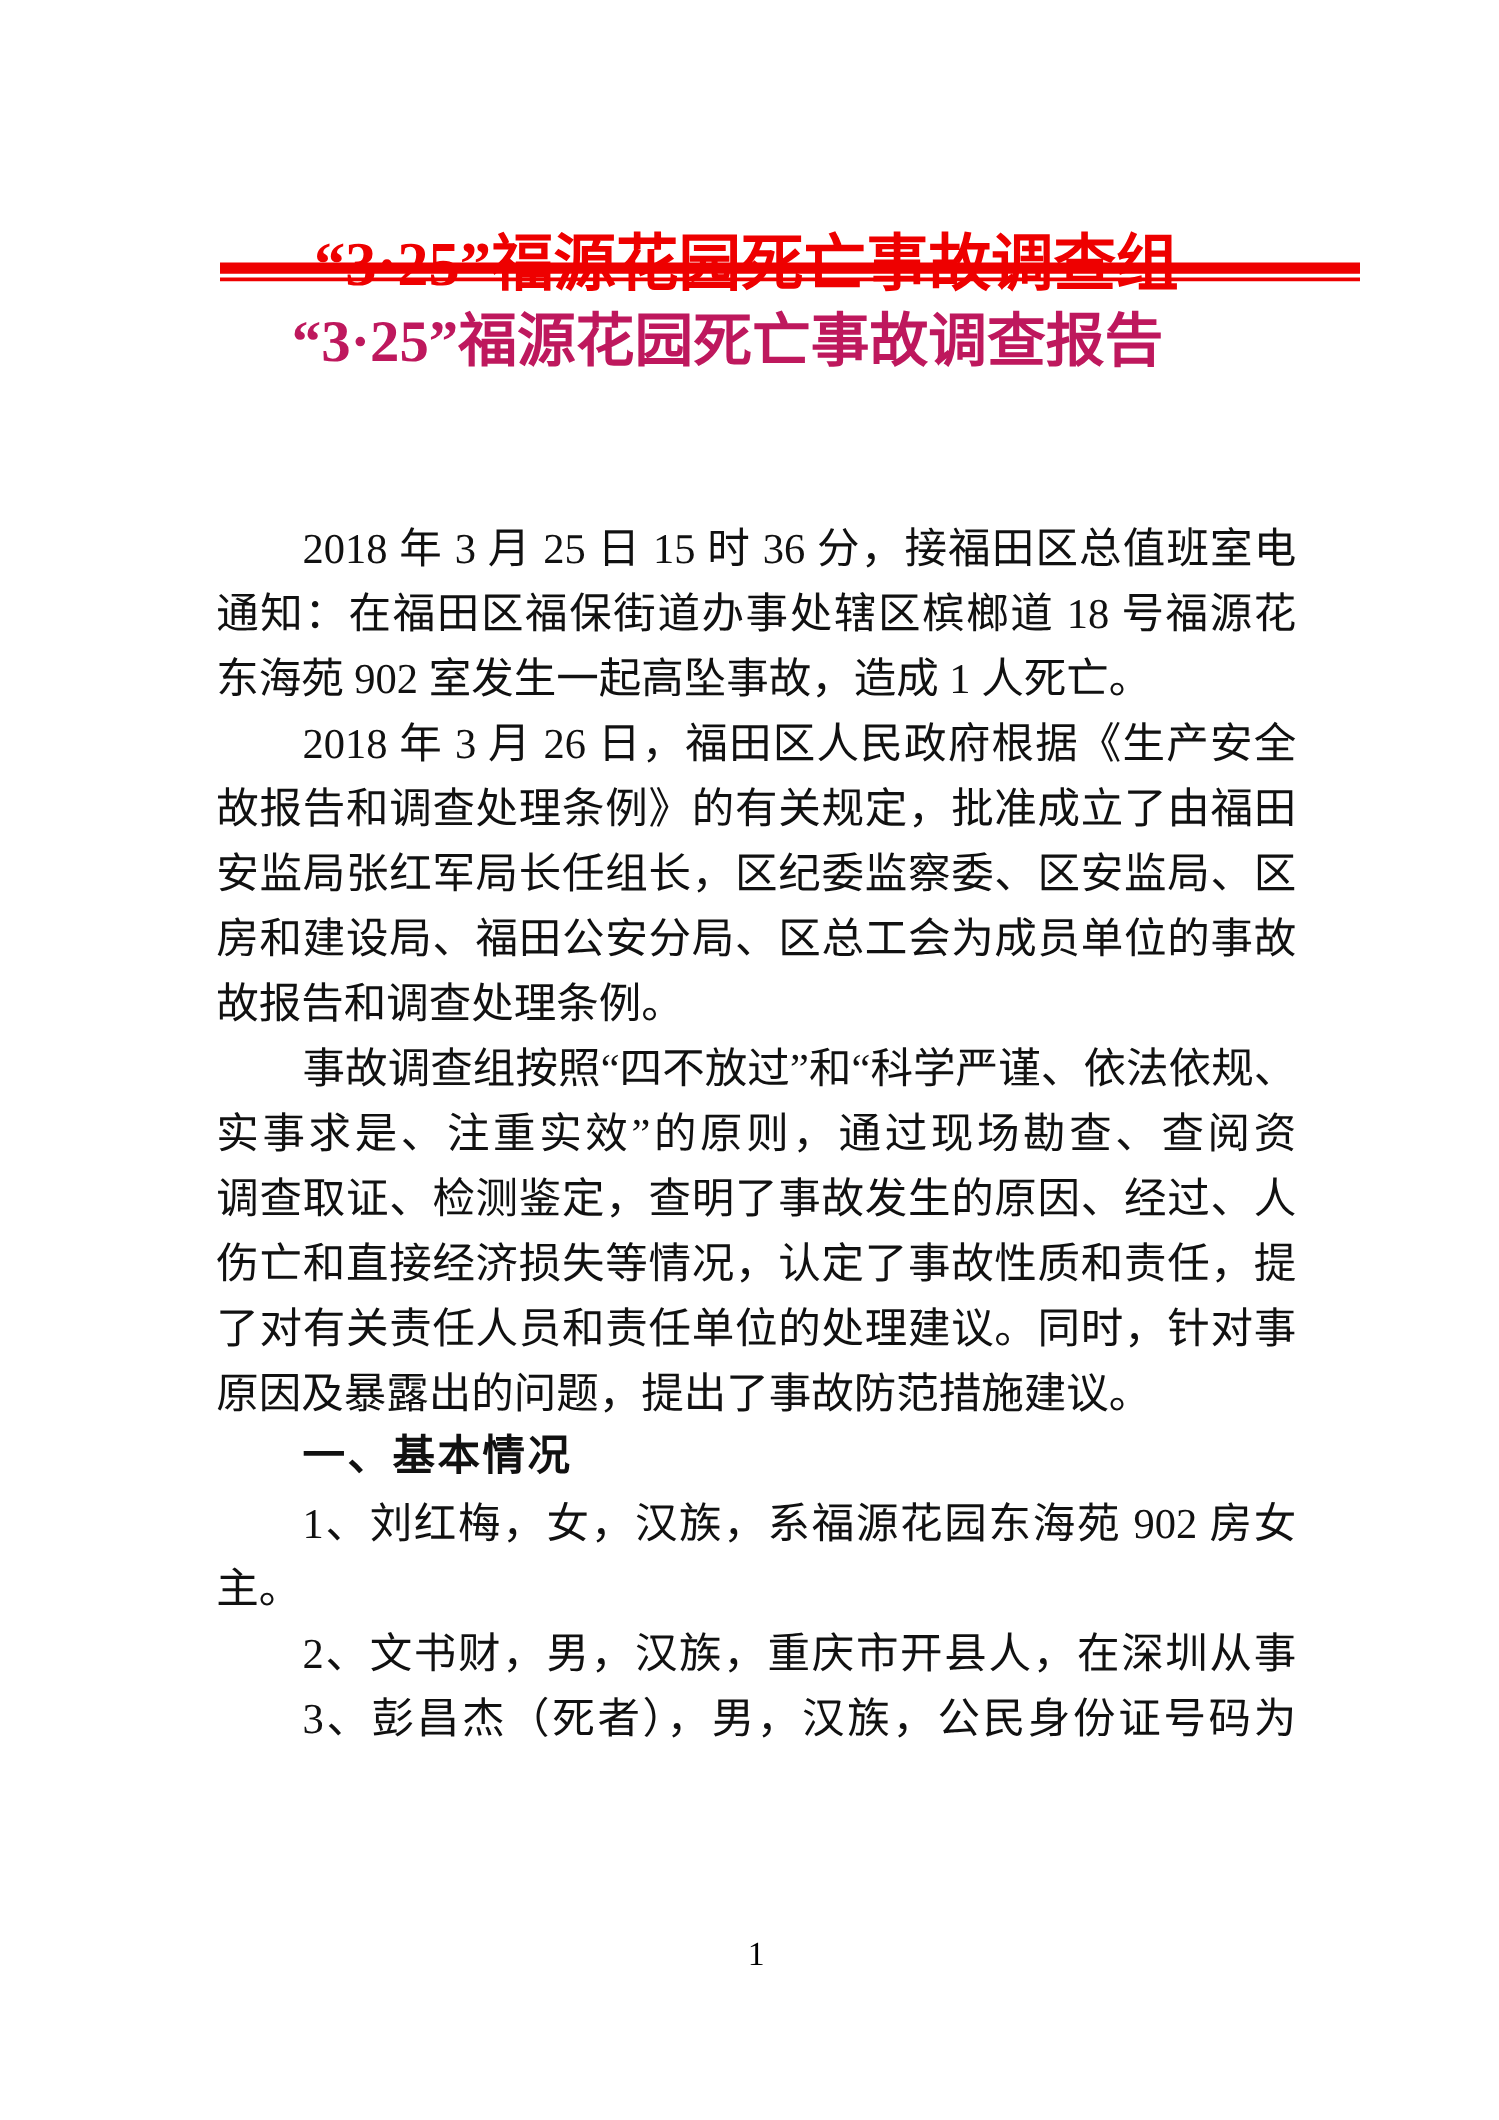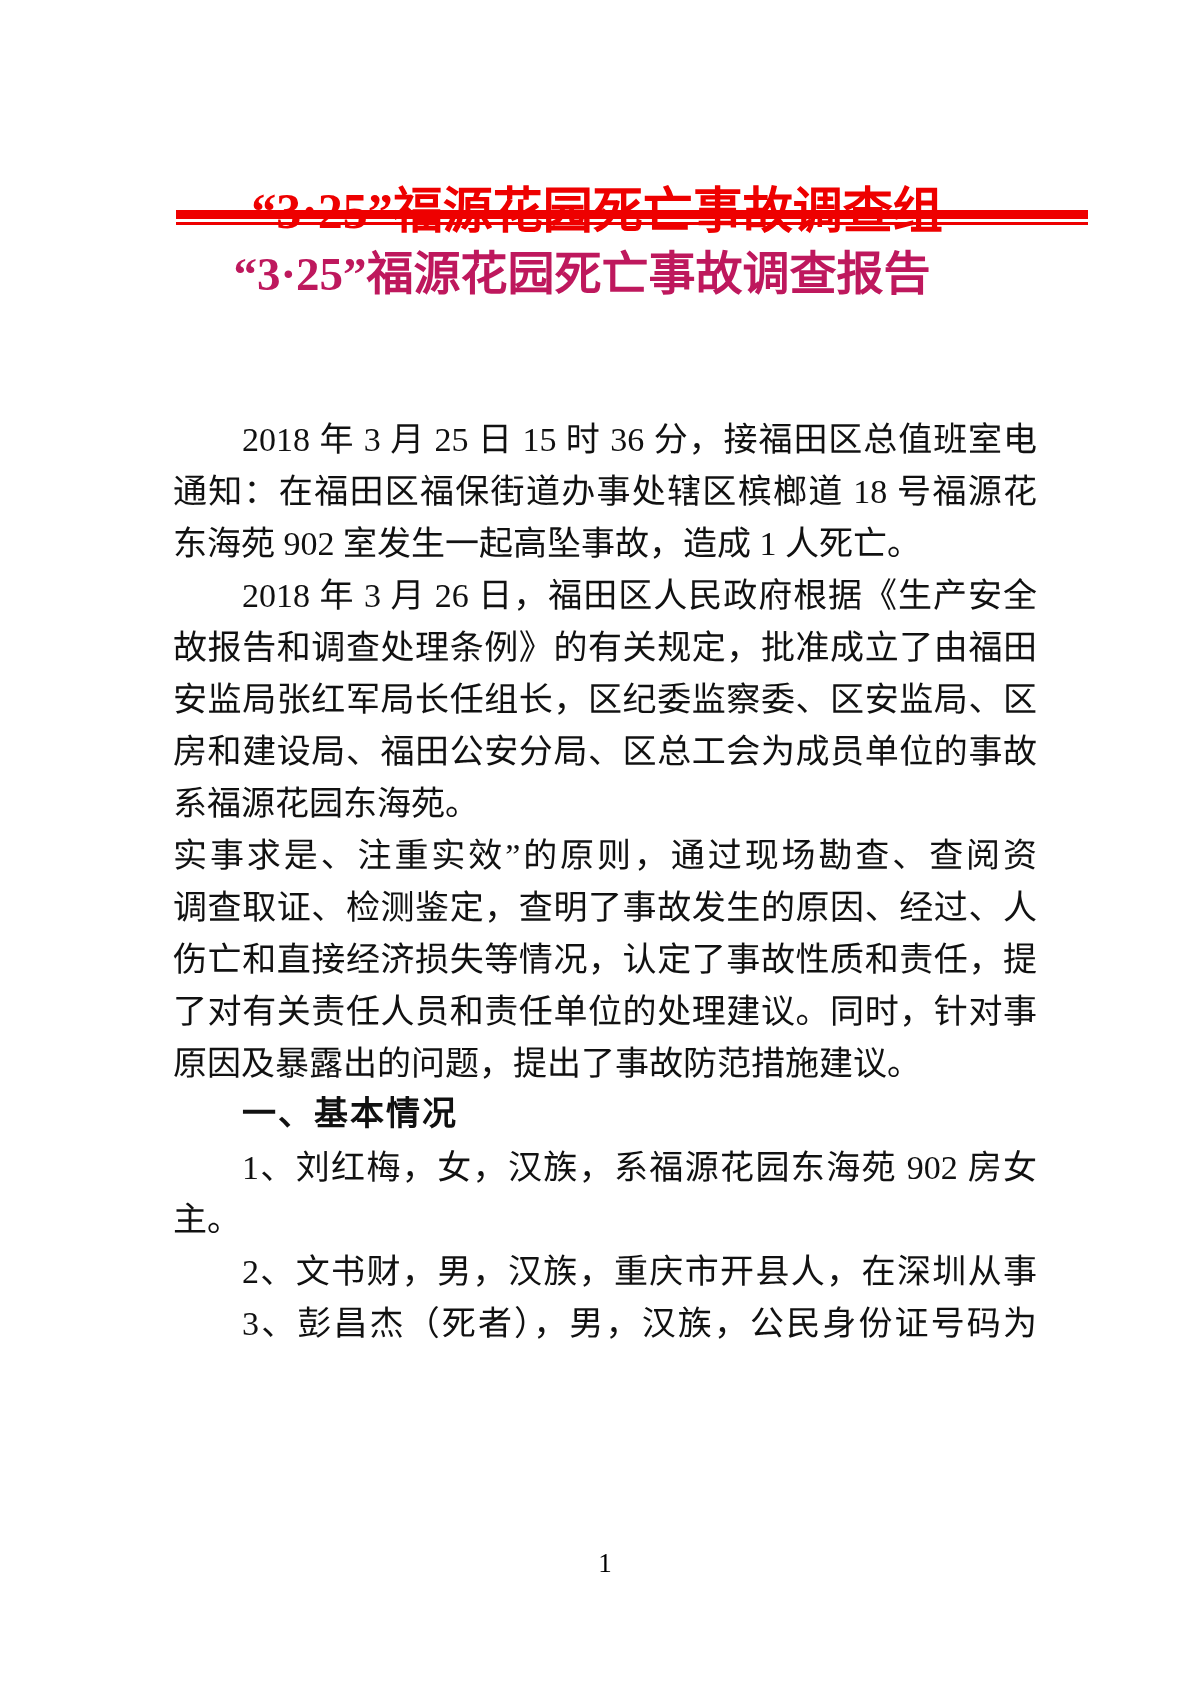--- a/index.html
+++ b/index.html
@@ -81,24 +81,25 @@
       <div class="ln indent">2018 年 3 月 25 日 15 时 36 分，接福田区总值班室电话</div>
       <div class="ln">通知：在福田区福保街道办事处辖区槟榔道 18 号福源花园</div>
       <div class="ln-last">东海苑 902 室发生一起高坠事故，造成 1 人死亡。</div>
     </div>
 
     <div>
       <div class="ln indent">2018 年 3 月 26 日，福田区人民政府根据《生产安全事</div>
       <div class="ln">故报告和调查处理条例》的有关规定，批准成立了由福田区</div>
       <div class="ln">安监局张红军局长任组长，区纪委监察委、区安监局、区住</div>
       <div class="ln">房和建设局、福田公安分局、区总工会为成员单位的事故调</div>
-      <div class="ln-last">系福源花园东海苑。</div>
+      <div class="ln-last">故报告和调查处理条例。</div>
     </div>
 
     <div>
+      <div class="ln indent">事故调查组按照“四不放过”和“科学严谨、依法依规、</div>
       <div class="ln">实事求是、注重实效”的原则，通过现场勘查、查阅资料、</div>
       <div class="ln">调查取证、检测鉴定，查明了事故发生的原因、经过、人员</div>
       <div class="ln">伤亡和直接经济损失等情况，认定了事故性质和责任，提出</div>
       <div class="ln">了对有关责任人员和责任单位的处理建议。同时，针对事故</div>
       <div class="ln-last">原因及暴露出的问题，提出了事故防范措施建议。</div>
     </div>
 
     <div class="hd">一、基本情况</div>
 
 

